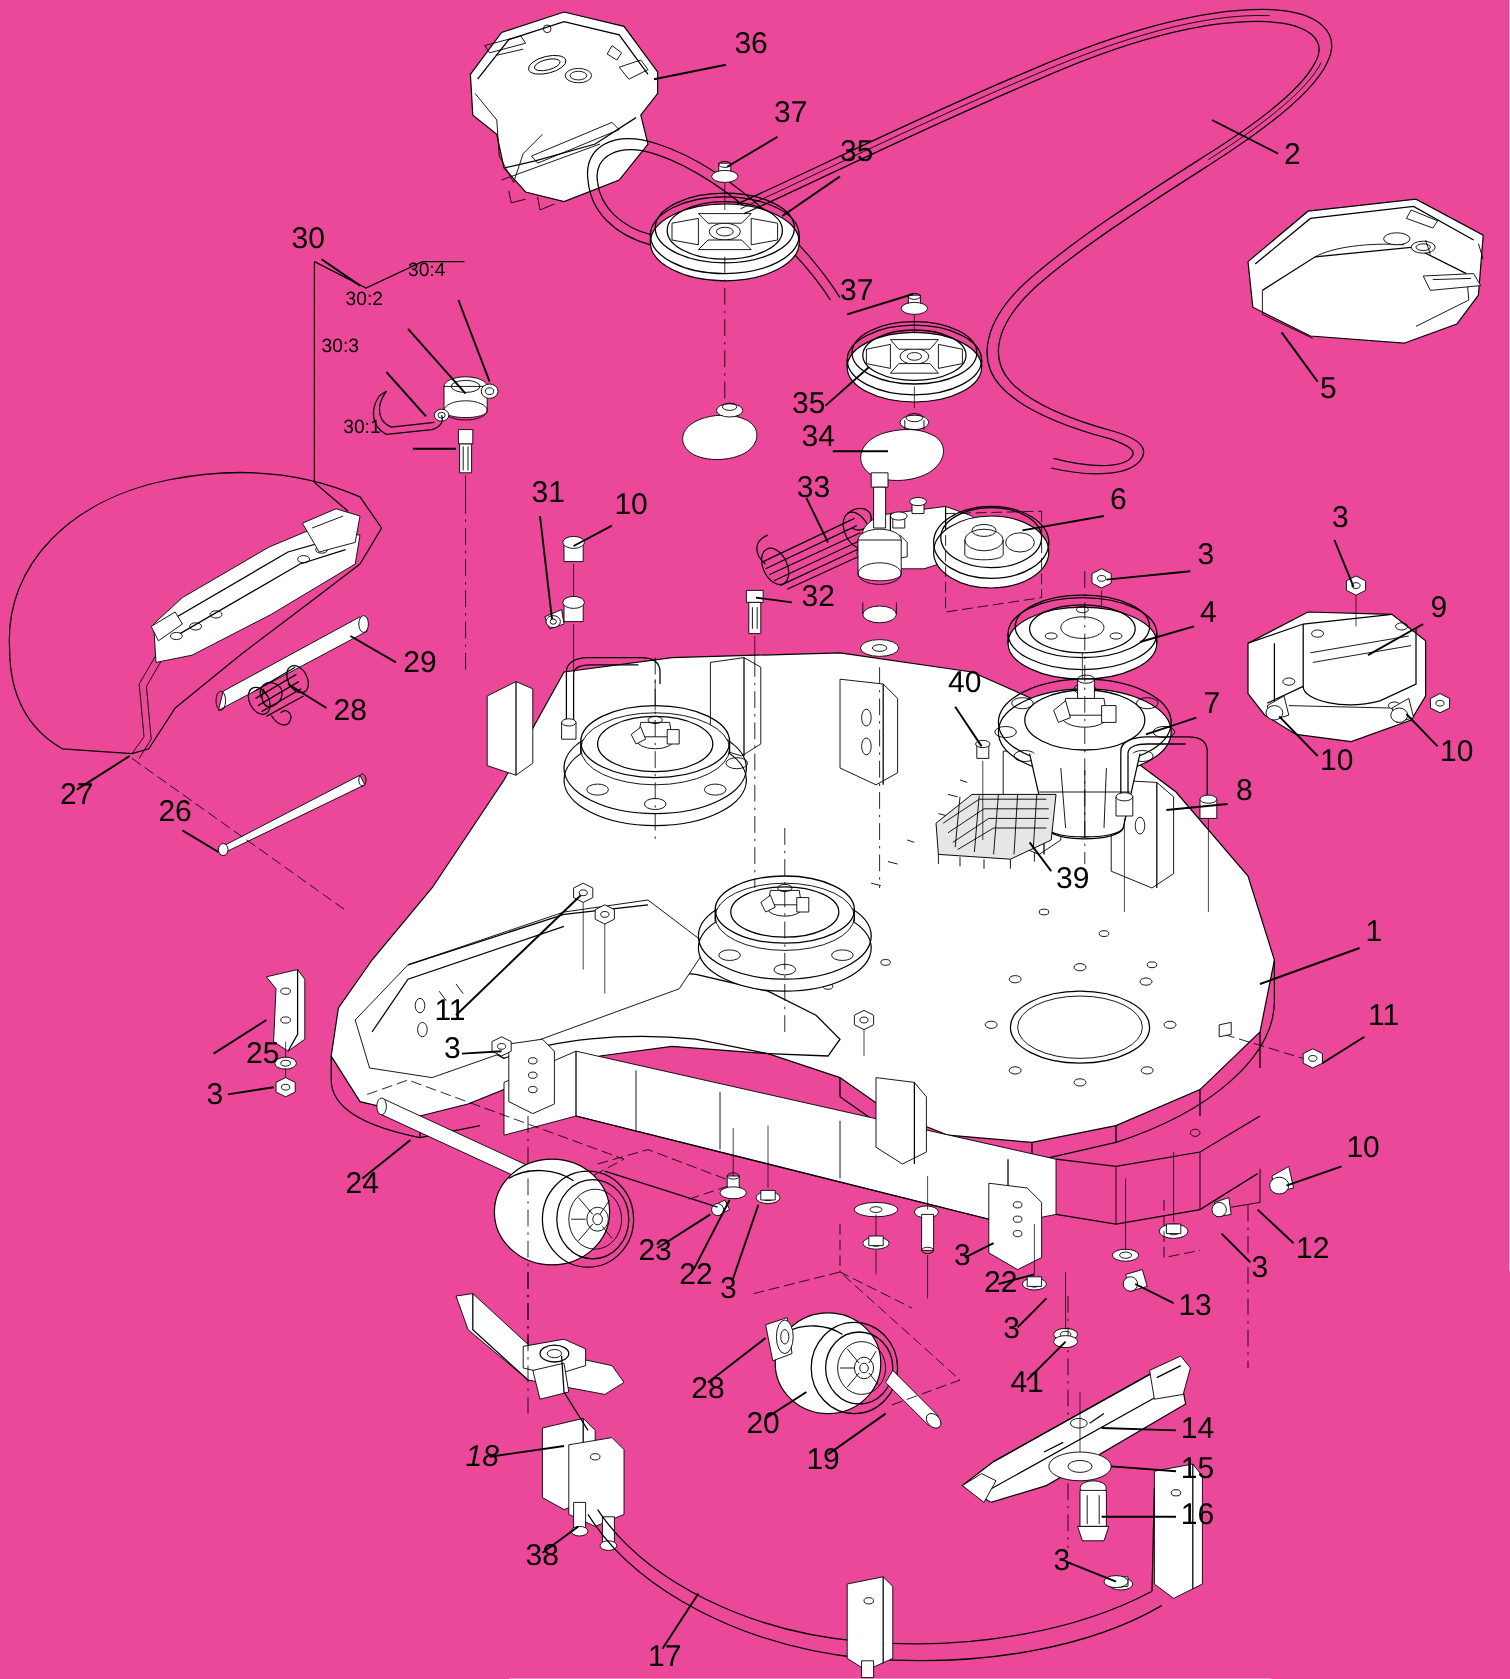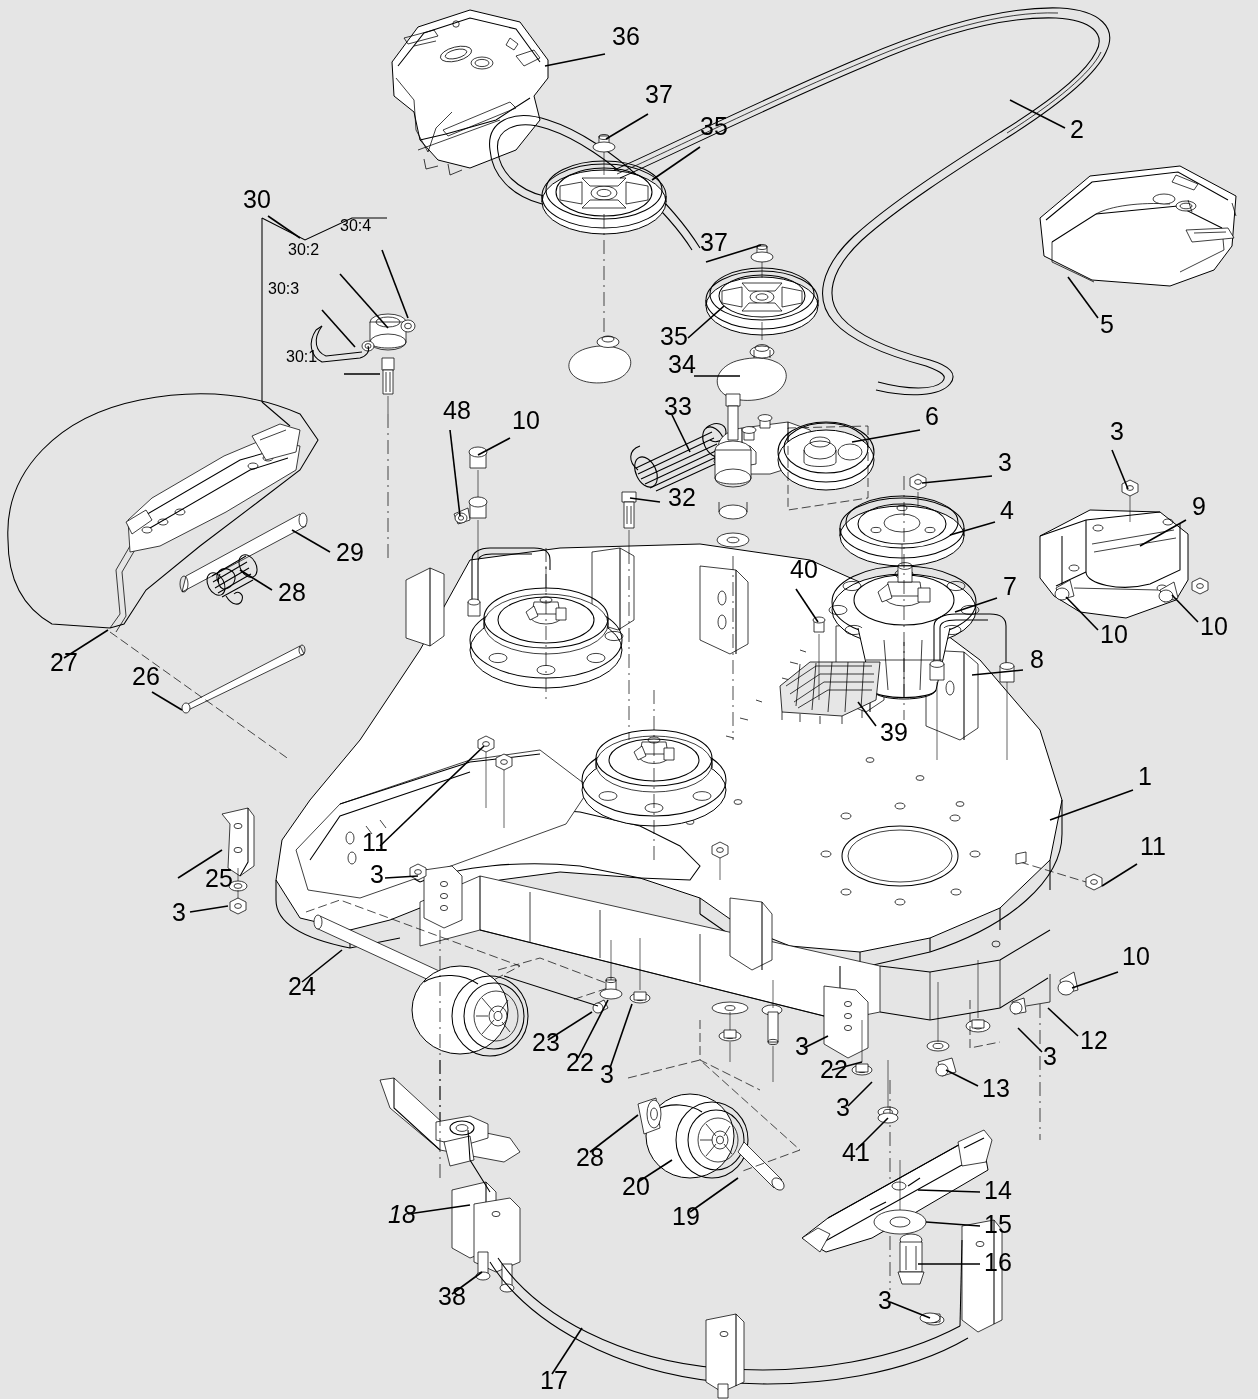--- a/index.html
+++ b/index.html
@@ -1,18 +1,18 @@
 <!DOCTYPE html>
 <html><head>
 <meta charset="utf-8">
 <title>Mower Deck Assembly Parts Diagram</title>
 <style>
   html,body{margin:0;padding:0;background:#ffffff;}
   body{font-family:"Liberation Sans", sans-serif;}
-  #sheet{position:relative;width:1258px;height:1399px;background:#e5e5e5;overflow:hidden;}
+  #sheet{position:relative;width:1258px;height:1399px;background:#ec4899;overflow:hidden;}
   #art{position:absolute;left:0;top:0;width:1258px;height:1399px;}
   .cal{position:absolute;font-family:"Liberation Sans", sans-serif;font-size:25px;color:#000;
        font-weight:400;letter-spacing:0px;white-space:nowrap;line-height:1;}
   .cal.sub{font-size:16px;}
   svg{display:block;}
   .ln{stroke:#000;stroke-width:1.6;fill:none;}
   .th{stroke:#000;stroke-width:1.05;fill:none;}
   .tn{stroke:#000;stroke-width:0.75;fill:none;}
   .vt{stroke:#000;stroke-width:0.6;fill:none;}
   .fillw{fill:#ffffff;stroke:#000;stroke-width:1.0;}
@@ -859,21 +859,21 @@
       <div class="cal" style="left: 1100px; top: 312px;">5</div>
       <div class="cal" style="left: 243px; top: 187px;">30</div>
       <div class="cal sub" style="left: 340px; top: 218px;">30:4</div>
       <div class="cal sub" style="left: 288px; top: 242px;">30:2</div>
       <div class="cal sub" style="left: 268px; top: 281px;">30:3</div>
       <div class="cal sub" style="left: 286px; top: 349px;">30:1</div>
       <div class="cal" style="left: 668px; top: 352px;">34</div>
       <div class="cal" style="left: 664px; top: 382px; margin-top: 12px;">33</div>
       <div class="cal" style="left: 668px; top: 485px;">32</div>
       <div class="cal" style="left: 925px; top: 404px;">6</div>
-      <div class="cal" style="left: 443px; top: 398px;">48</div>
+      <div class="cal" style="left: 443px; top: 398px;">31</div>
       <div class="cal" style="left: 512px; top: 408px;">10</div>
       <div class="cal" style="left: 998px; top: 450px;">3</div>
       <div class="cal" style="left: 1000px; top: 498px;">4</div>
       <div class="cal" style="left: 1003px; top: 574px;">7</div>
       <div class="cal" style="left: 1030px; top: 647px;">8</div>
       <div class="cal" style="left: 1110px; top: 419px;">3</div>
       <div class="cal" style="left: 1192px; top: 494px;">9</div>
       <div class="cal" style="left: 1100px; top: 622px;">10</div>
       <div class="cal" style="left: 1200px; top: 614px;">10</div>
       <div class="cal" style="left: 790px; top: 557px; text-align: right;">40</div>

